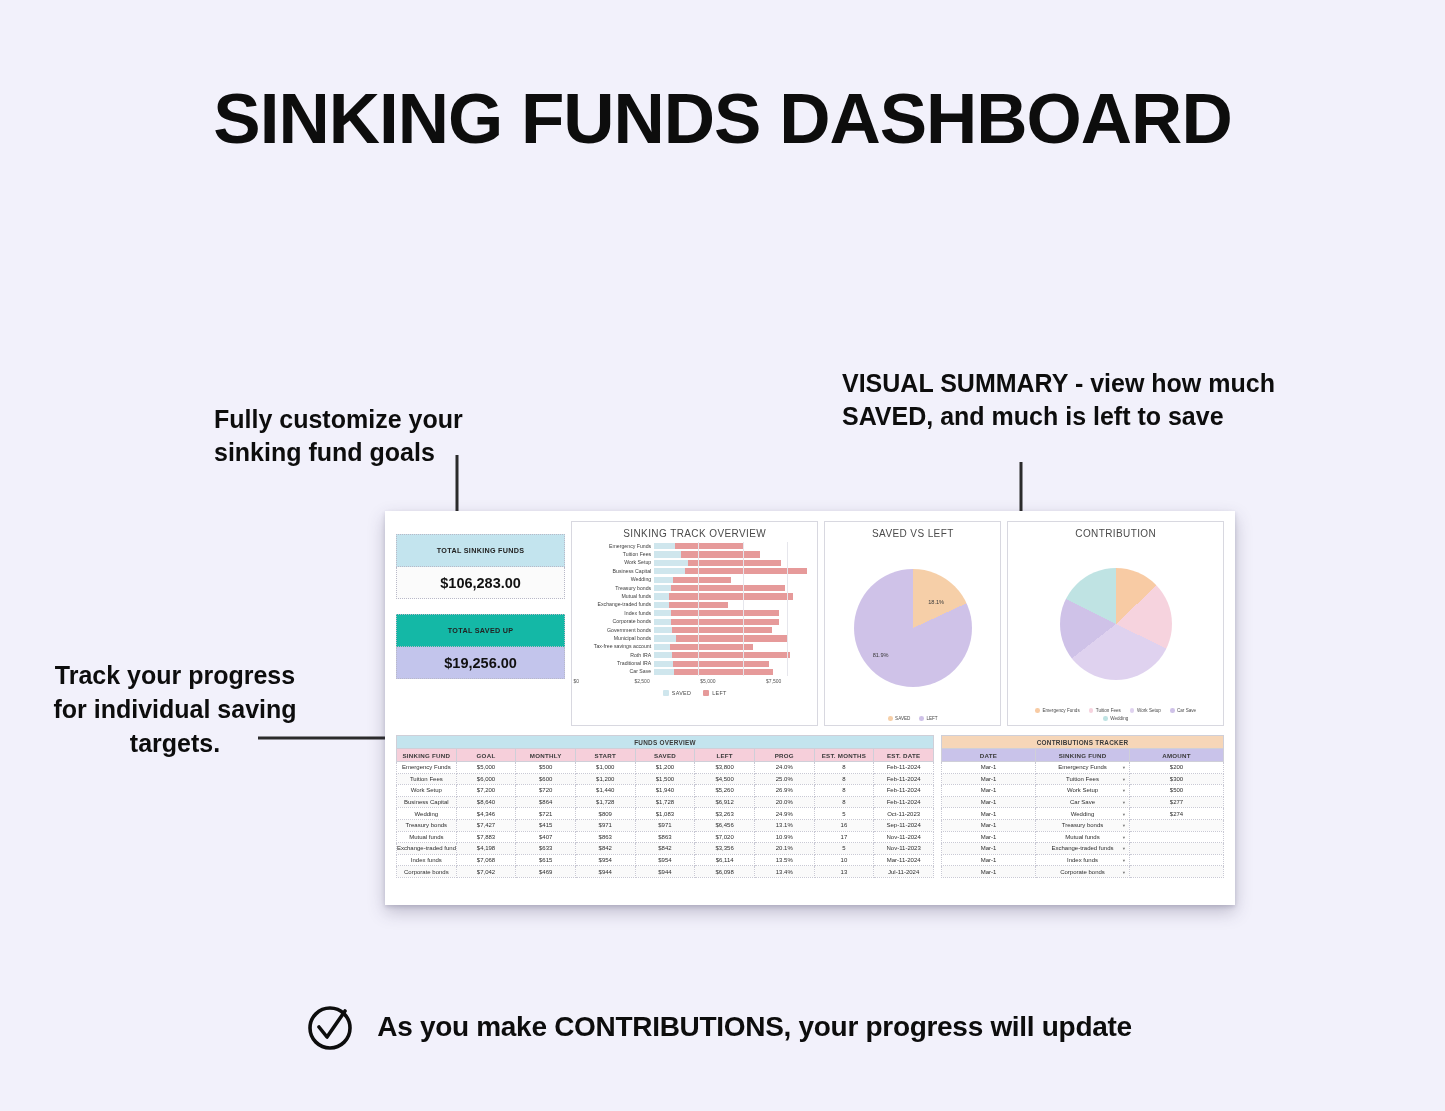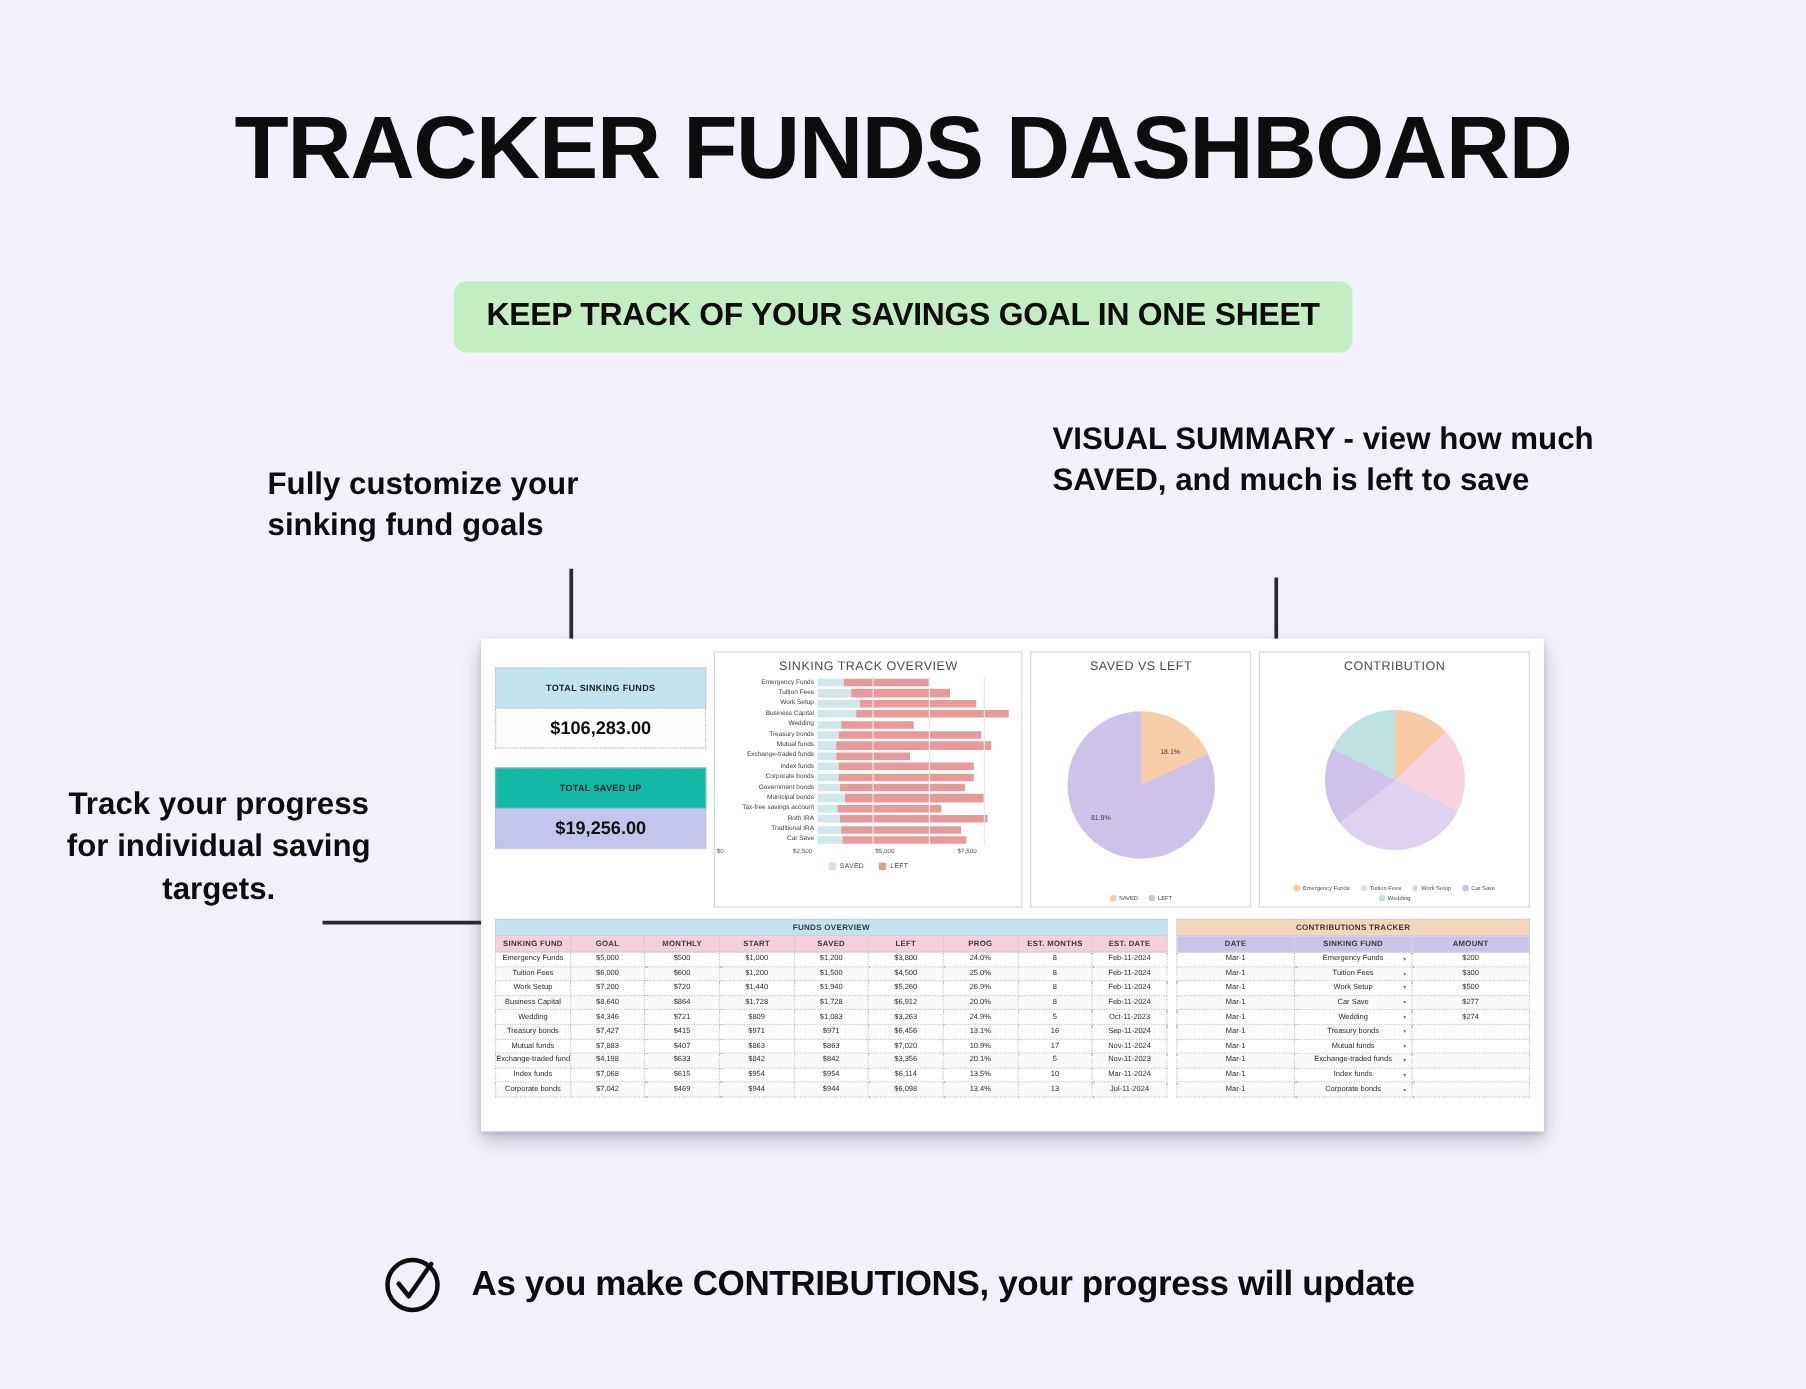--- a/index.html
+++ b/index.html
@@ -30,20 +30,21 @@
     font-size: 25.5px; font-weight: 800; letter-spacing: -0.2px;
     color: #0d0d0d;
     white-space: nowrap;
   }
 
   
   .callout {
     position: absolute;
     font-size: 25px; font-weight: 700; line-height: 1.32;
     color: #0d0d0d;
+    margin-top: 32px;
   }
   .callout-customize { top: 371px; left: 214px; width: 330px; }
   .callout-visual    { top: 335px; left: 842px; width: 500px; }
   .callout-track     { top: 626px; left: 35px; width: 280px; text-align: center; line-height: 1.36; }
 
   
   .arrows { position: absolute; inset: 0; pointer-events: none; }
 
   
   .dash-shadow {
@@ -165,24 +166,21 @@
     position: absolute; top: 1001px; left: 0; width: 1436px;
     display: flex; align-items: center; justify-content: center; gap: 21px;
   }
   .footer-text { font-size: 28px; font-weight: 800; color: #0d0d0d; letter-spacing: -0.3px; }
 </style>
 </head>
 <body>
 
 <div class="page">
 
-  <div class="title">TRACKER FUNDS DASHBOARD</div>
-  <div class="subtitle-wrap">
-    <div class="subtitle">KEEP TRACK OF YOUR SAVINGS GOAL IN ONE SHEET</div>
-  </div>
+  <div class="title">SINKING FUNDS DASHBOARD</div>
 
   <div class="callout callout-customize">Fully customize your sinking fund goals</div>
   <div class="callout callout-visual">VISUAL SUMMARY - view how much SAVED, and much is left to save</div>
   <div class="callout callout-track">Track your progress for individual saving targets.</div>
 
   <svg class="arrows" width="1445" height="1111">
     <defs>
       <marker id="ah" markerWidth="7" markerHeight="7" refX="4.2" refY="3.2" orient="auto">
         <path d="M0,0 L7,3.2 L0,6.4 z" fill="#2b2b2b"></path>
       </marker>

